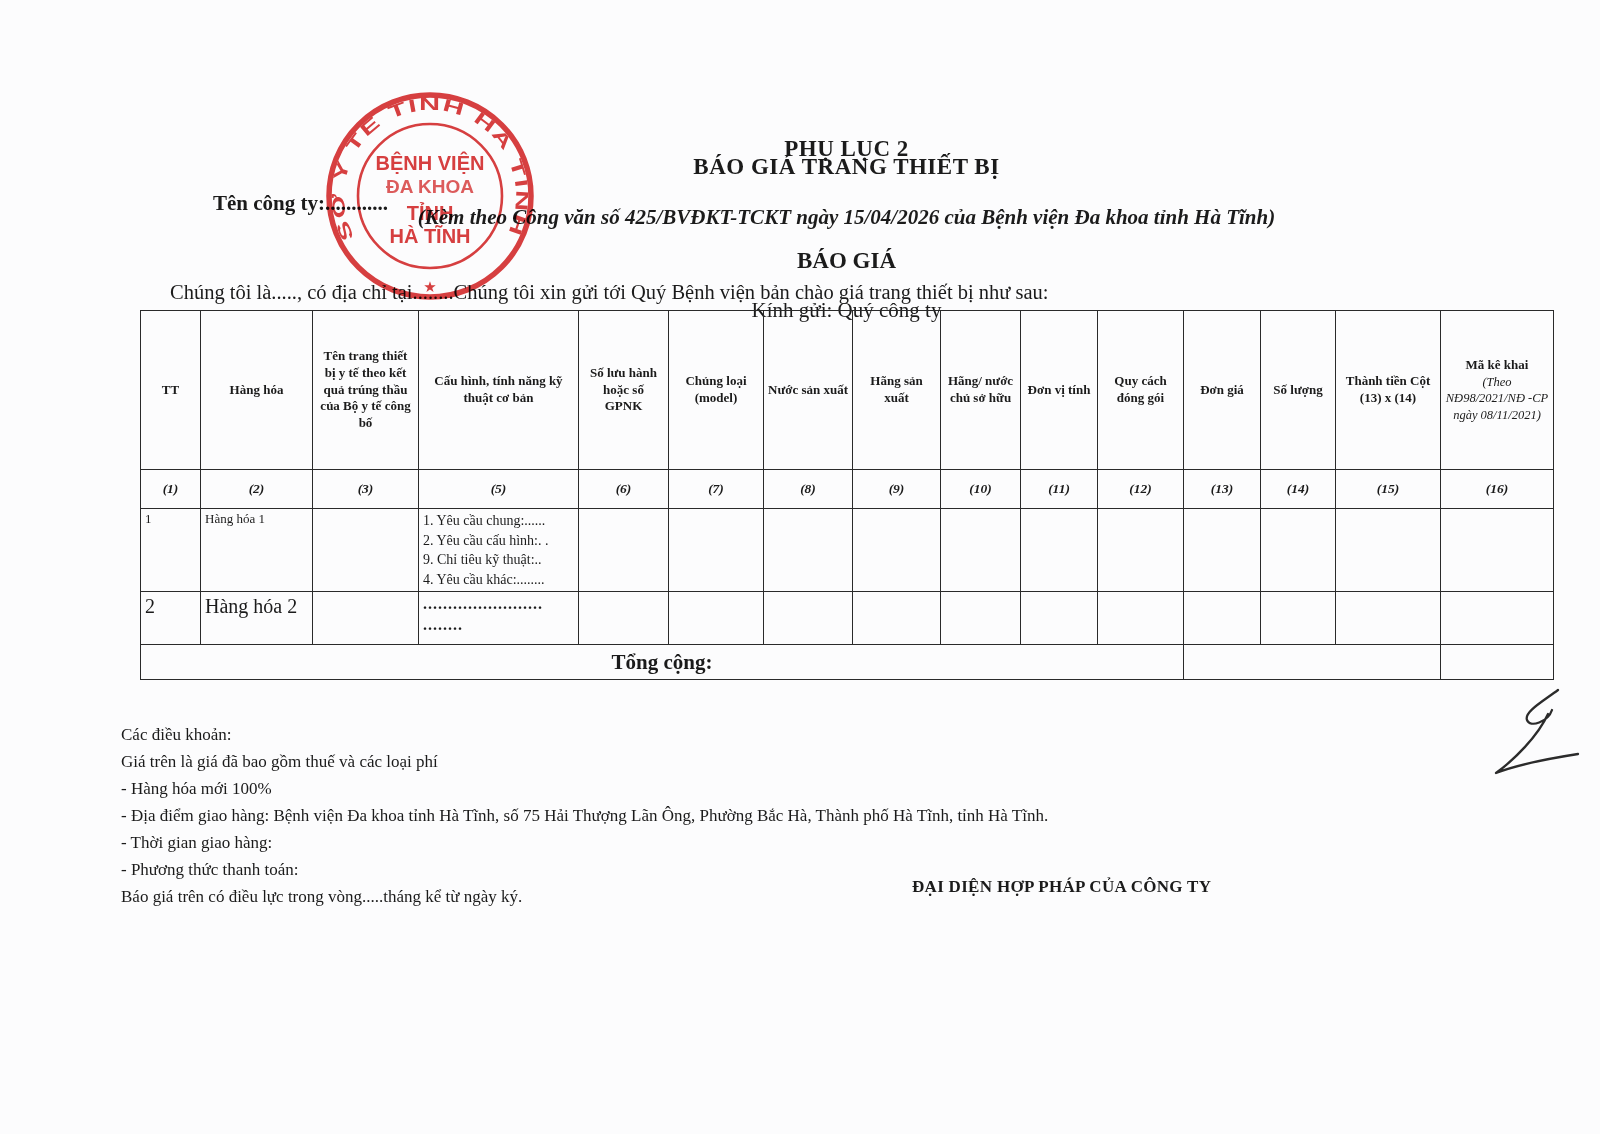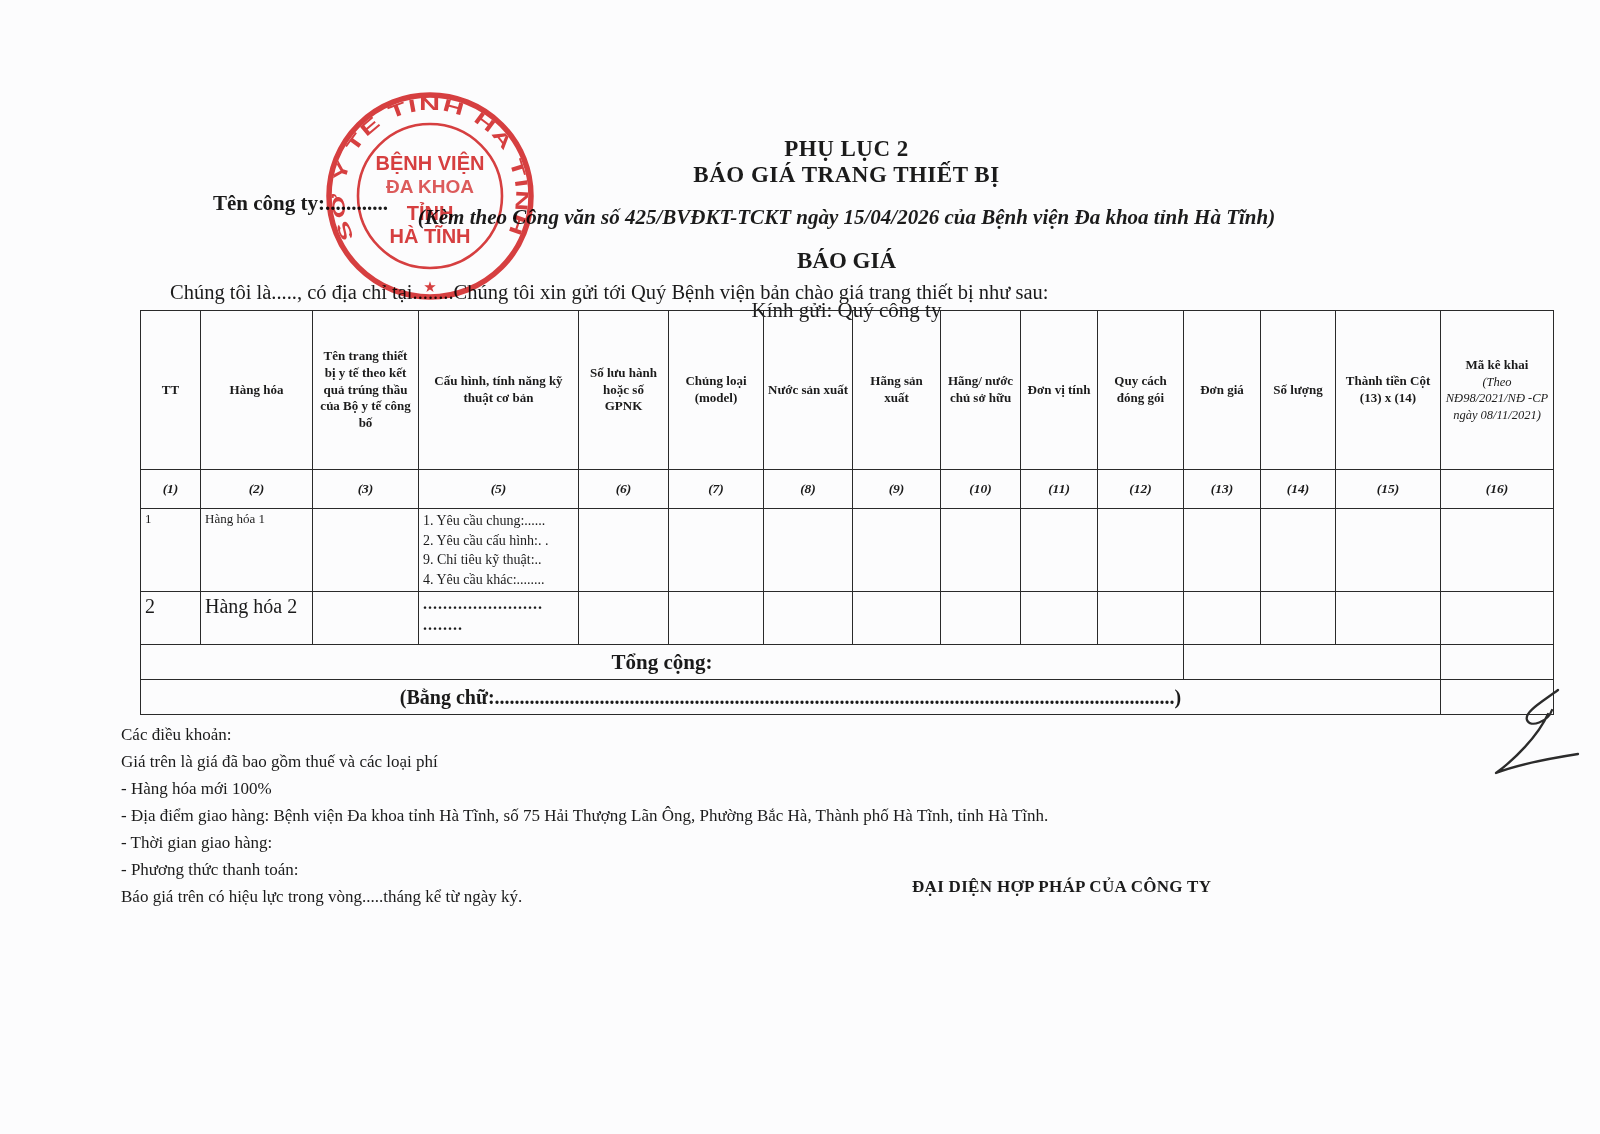--- a/index.html
+++ b/index.html
@@ -4,21 +4,21 @@
 <style>
   html,body{margin:0;padding:0;}
   body{
     width:1600px;height:1134px;position:relative;overflow:hidden;
     background:#fcfcfd;color:#1b1b1b;
     font-family:"Liberation Serif","DejaVu Serif",serif;
   }
   .abs{position:absolute;}
   .center-band{left:140px;width:1413px;text-align:center;margin-top:44px;}
   .h-appendix{top:92px;font-size:23px;font-weight:bold;letter-spacing:.5px;}
-  .h-title{top:118px;font-size:23px;font-weight:bold;letter-spacing:.5px;}
+  .h-title{top:110px;font-size:23px;font-weight:bold;letter-spacing:.5px;}
   .h-note{top:161px;font-size:21px;font-weight:bold;font-style:italic;}
   .h-quote{top:204px;font-size:23px;font-weight:bold;}
   .h-salut{top:254px;font-size:21px;}
   .company-line{left:213px;top:191px;font-size:21px;font-weight:bold;}
   .intro-line{left:170px;top:281px;font-size:20.5px;}
 
   table.quote{
     position:absolute;left:140px;top:310px;width:1413px;
     border-collapse:collapse;table-layout:fixed;
     font-family:"Liberation Serif","DejaVu Serif",serif;
@@ -156,35 +156,31 @@
         <td></td>
     <td></td>
         <td></td>
     <td></td>
   </tr>
   <tr class="total">
     <td colspan="11">Tổng cộng:</td>
     <td colspan="3"></td>
     <td></td>
   </tr>
-  <tr class="words">
-    <td colspan="14">(Bằng chữ:........................................................................................................................................)</td>
-    <td></td>
-  </tr>
 </tbody>
   </table>
 
 <div class="abs footer">
   <div>Các điều khoản:</div>
   <div>Giá trên là giá đã bao gồm thuế và các loại phí</div>
   <div>- Hàng hóa mới 100%</div>
   <div>- Địa điểm giao hàng: Bệnh viện Đa khoa tỉnh Hà Tĩnh, số 75 Hải Thượng Lãn Ông, Phường Bắc Hà, Thành phố Hà Tĩnh, tỉnh Hà Tĩnh.</div>
   <div>- Thời gian giao hàng:</div>
   <div>- Phương thức thanh toán:</div>
-  <div>Báo giá trên có hiệu lực trong vòng.....tháng kể từ ngày ký.</div>
+  <div>Báo giá trên có điều lực trong vòng.....tháng kể từ ngày ký.</div>
 </div>
 
 <div class="abs rep-title">ĐẠI DIỆN HỢP PHÁP CỦA CÔNG TY</div>
 
 <svg class="abs stamp" width="224" height="224" viewBox="-112 -112 224 224">
   <circle cx="0" cy="0" r="101" fill="none" stroke="#d63031" stroke-width="5.5"></circle>
   <circle cx="0" cy="0" r="72" fill="none" stroke="#d63031" stroke-width="2.6"></circle>
   <defs>
     <path id="ringpath" d="M -74.5 43 A 86 86 0 1 1 74.5 43" fill="none"></path>
   </defs>

